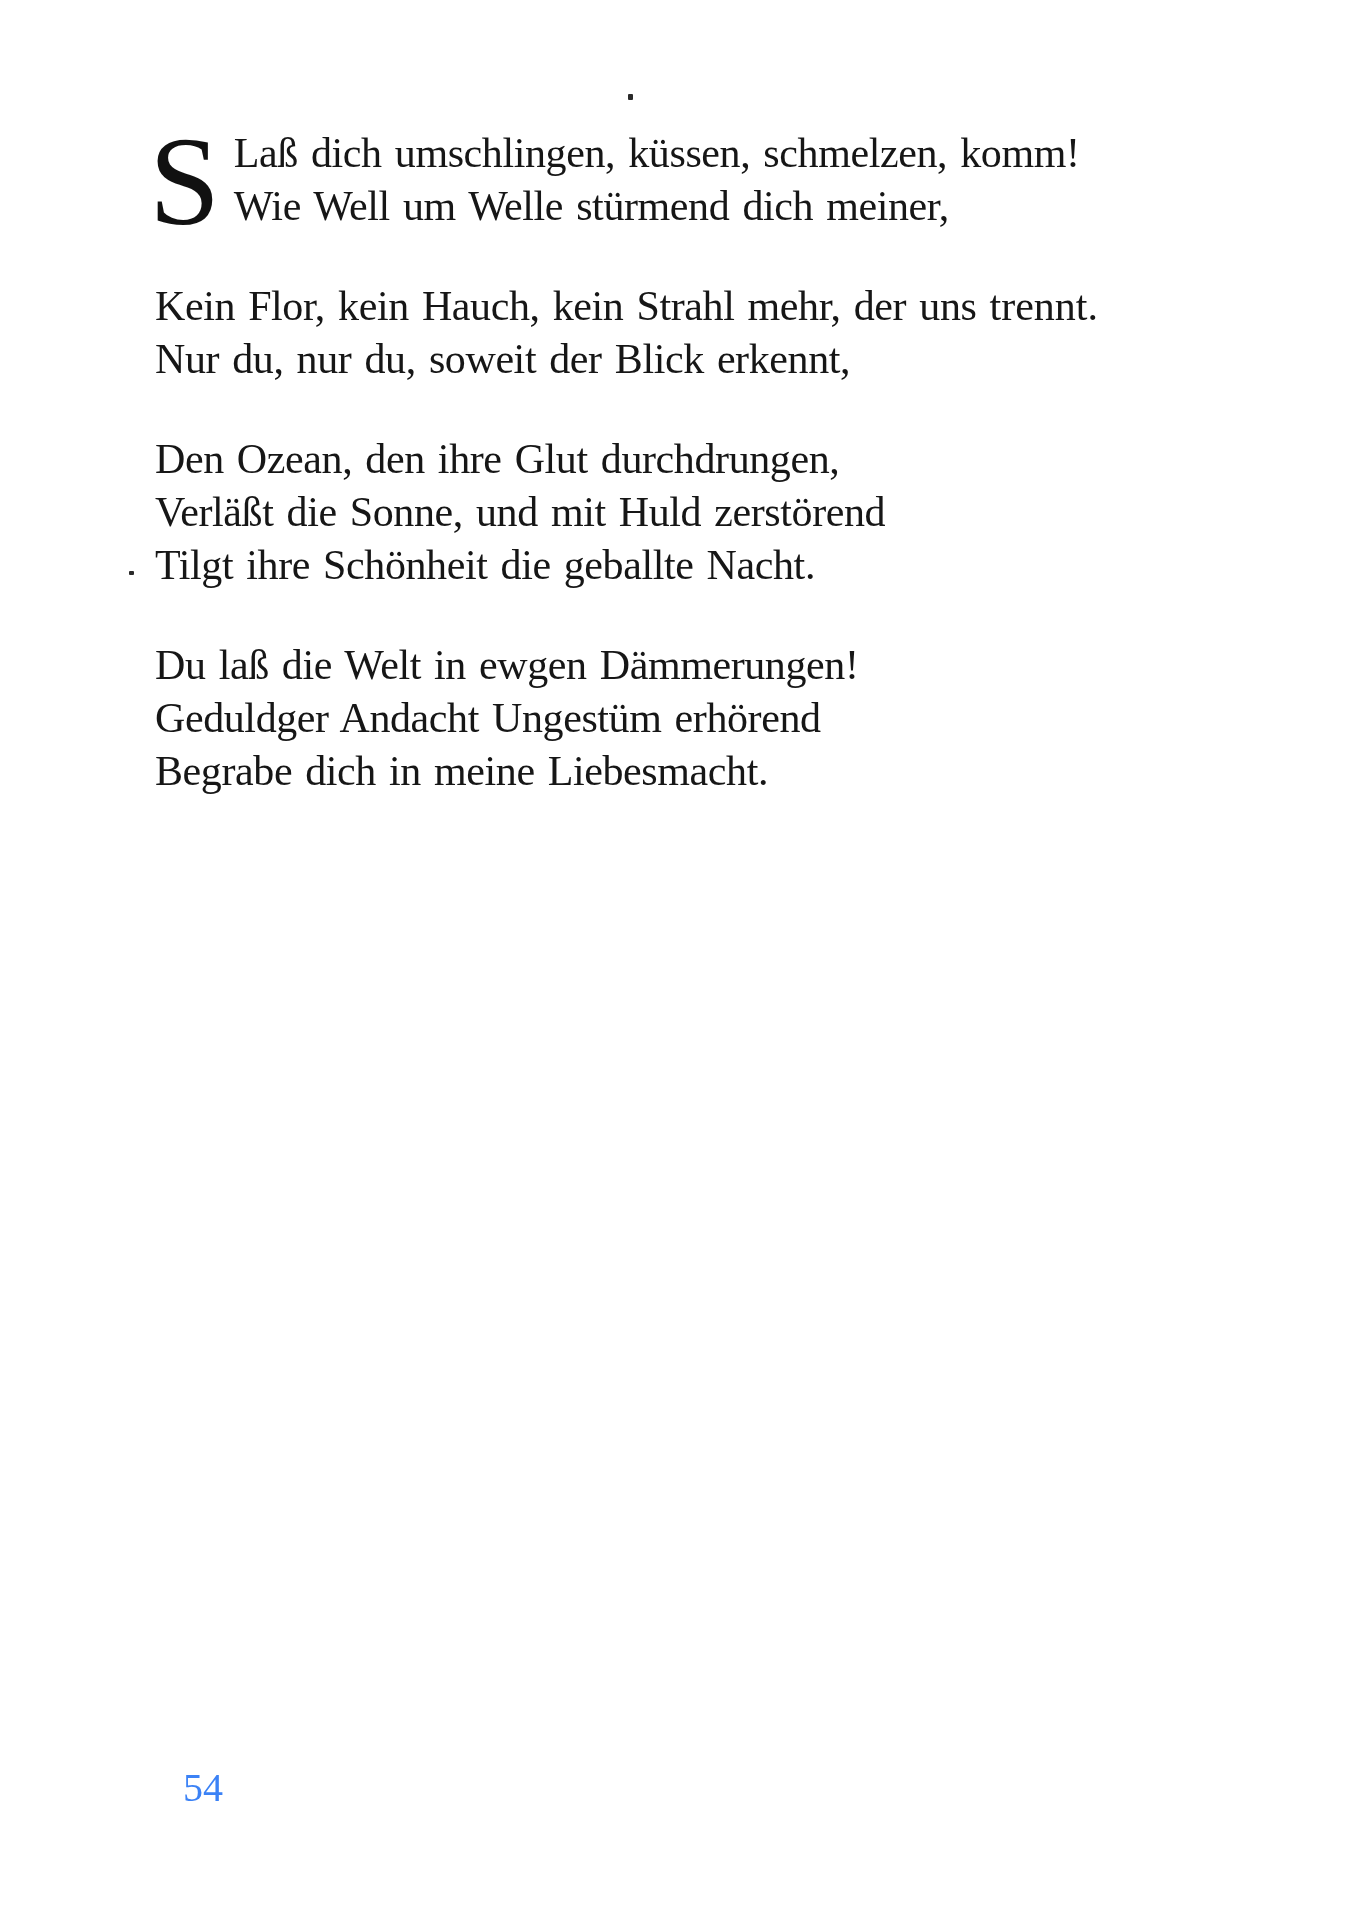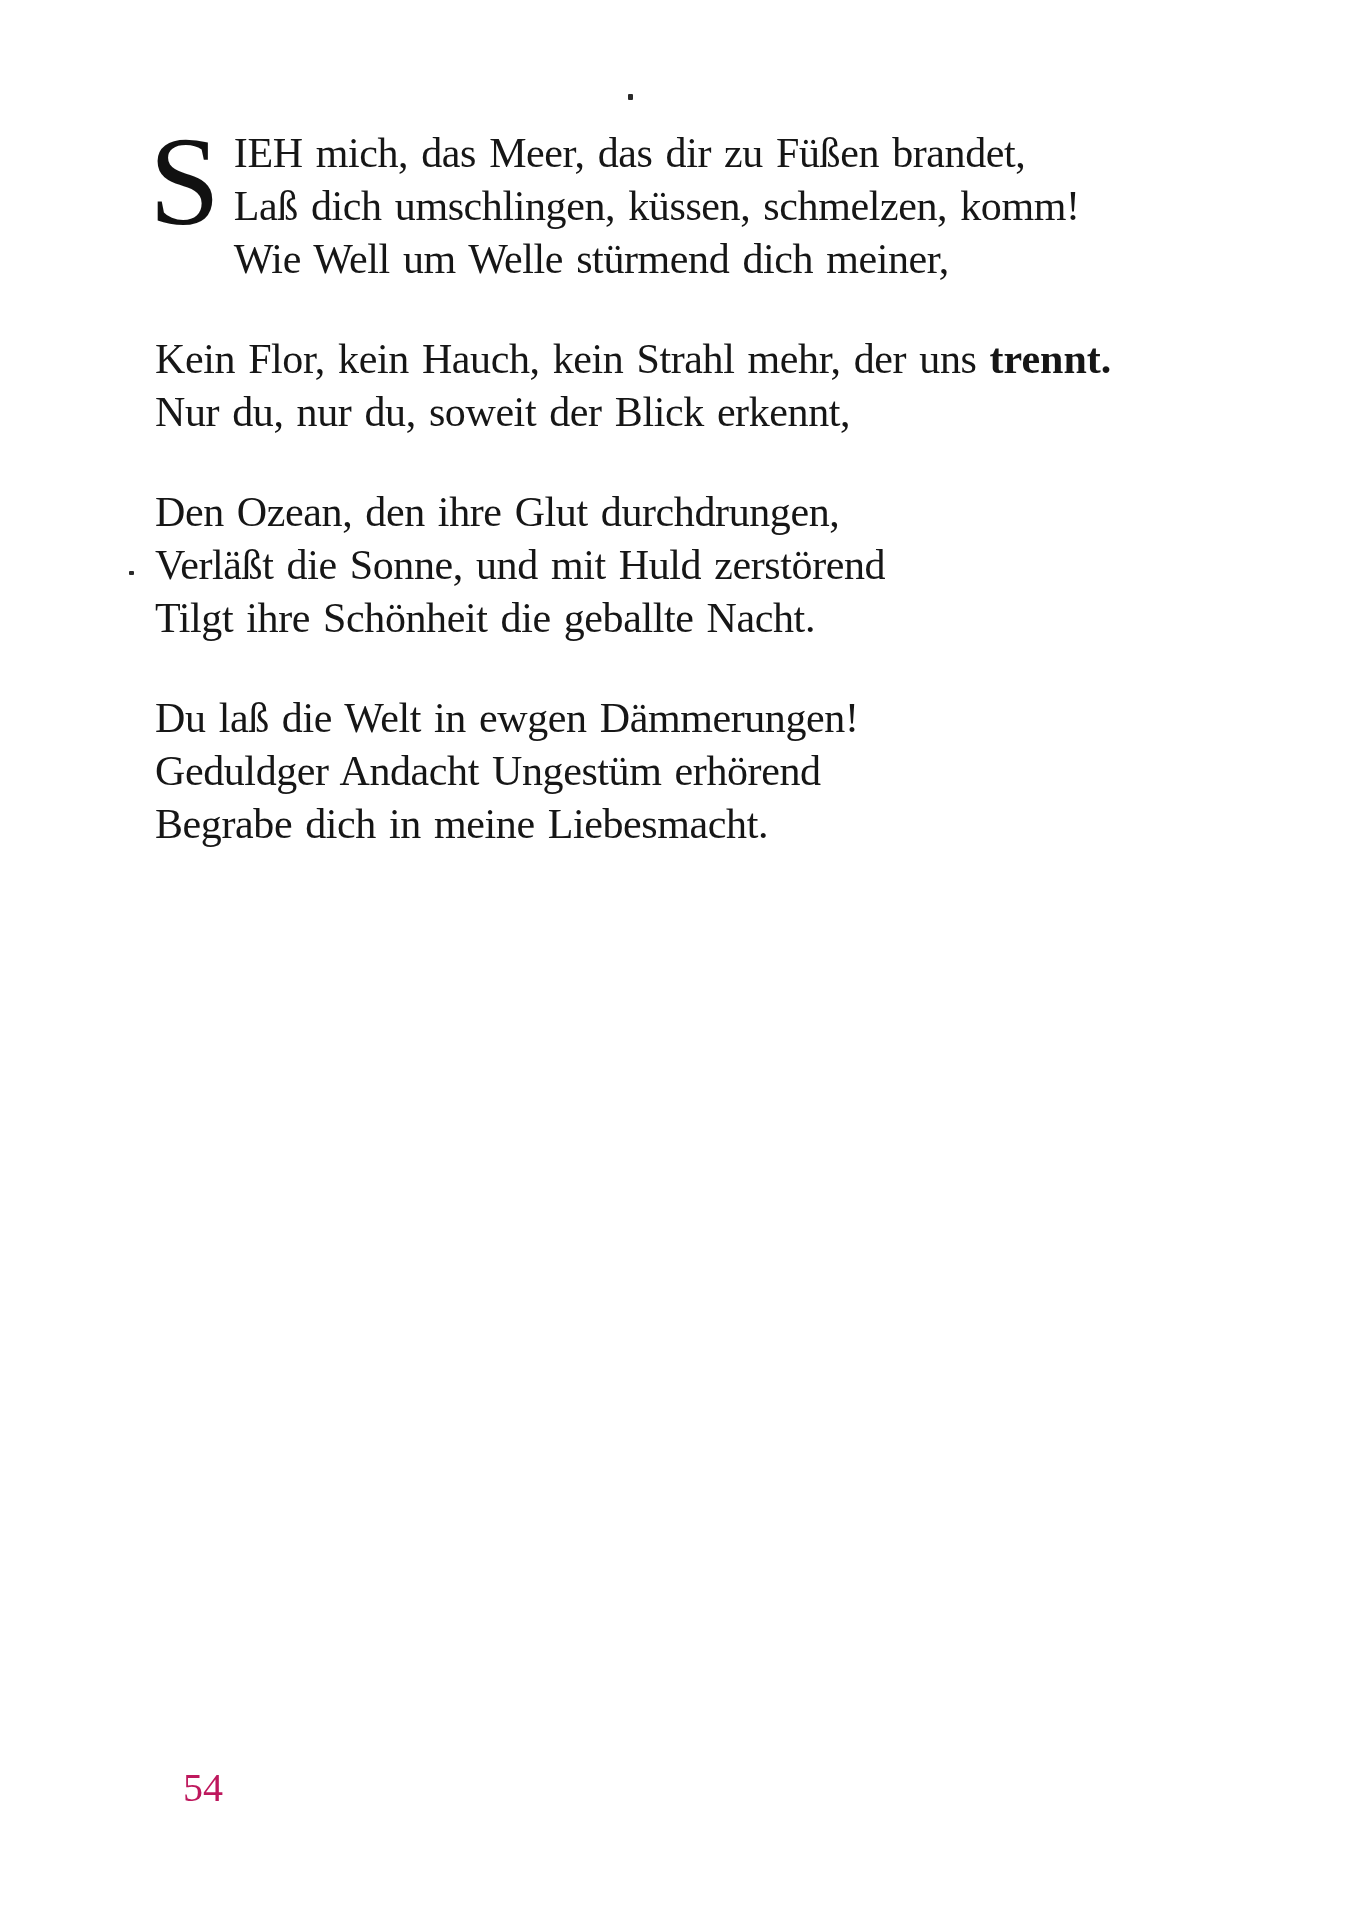--- a/index.html
+++ b/index.html
@@ -34,29 +34,29 @@
   }
   .dropcap {
     float: left;
     font-size: 128px;
     line-height: 0.82;
     padding: 2px 14px 0 0;
     margin-left: -6px;
     color: #111111;
   }
   .bold {
-    font-weight: bold;
+    font-weight: normal;
     letter-spacing: 0;
   }
   .pagenum {
     position: absolute;
     left: 183px;
     top: 1764px;
     font-size: 40px;
-    color: #be185d;
+    color: #3b82f6;
   }
   .speck {
     position: absolute;
     background: #2a2a2a;
     border-radius: 1px;
   }
   .speck.top {
     left: 628px;
     top: 94px;
     width: 5px;
@@ -74,21 +74,20 @@
 
 <div class="page">
 
   <span class="speck top"></span>
   <span class="speck left"></span>
 
   <div class="poem">
 
     <div class="stanza">
       <span class="dropcap">S</span>
-      <div class="line">IEH mich, das Meer, das dir zu Füßen brandet,</div>
       <div class="line">Laß dich umschlingen, küssen, schmelzen, komm!</div>
       <div class="line">Wie Well um Welle stürmend dich meiner,</div>
     </div>
 
     <div class="stanza">
       <div class="line"><span>Kein Flor, kein Hauch, kein Strahl mehr, der uns</span> <span class="bold">trennt.</span></div>
       <div class="line">Nur du, nur du, soweit der Blick erkennt,</div>
     </div>
 
     <div class="stanza">

